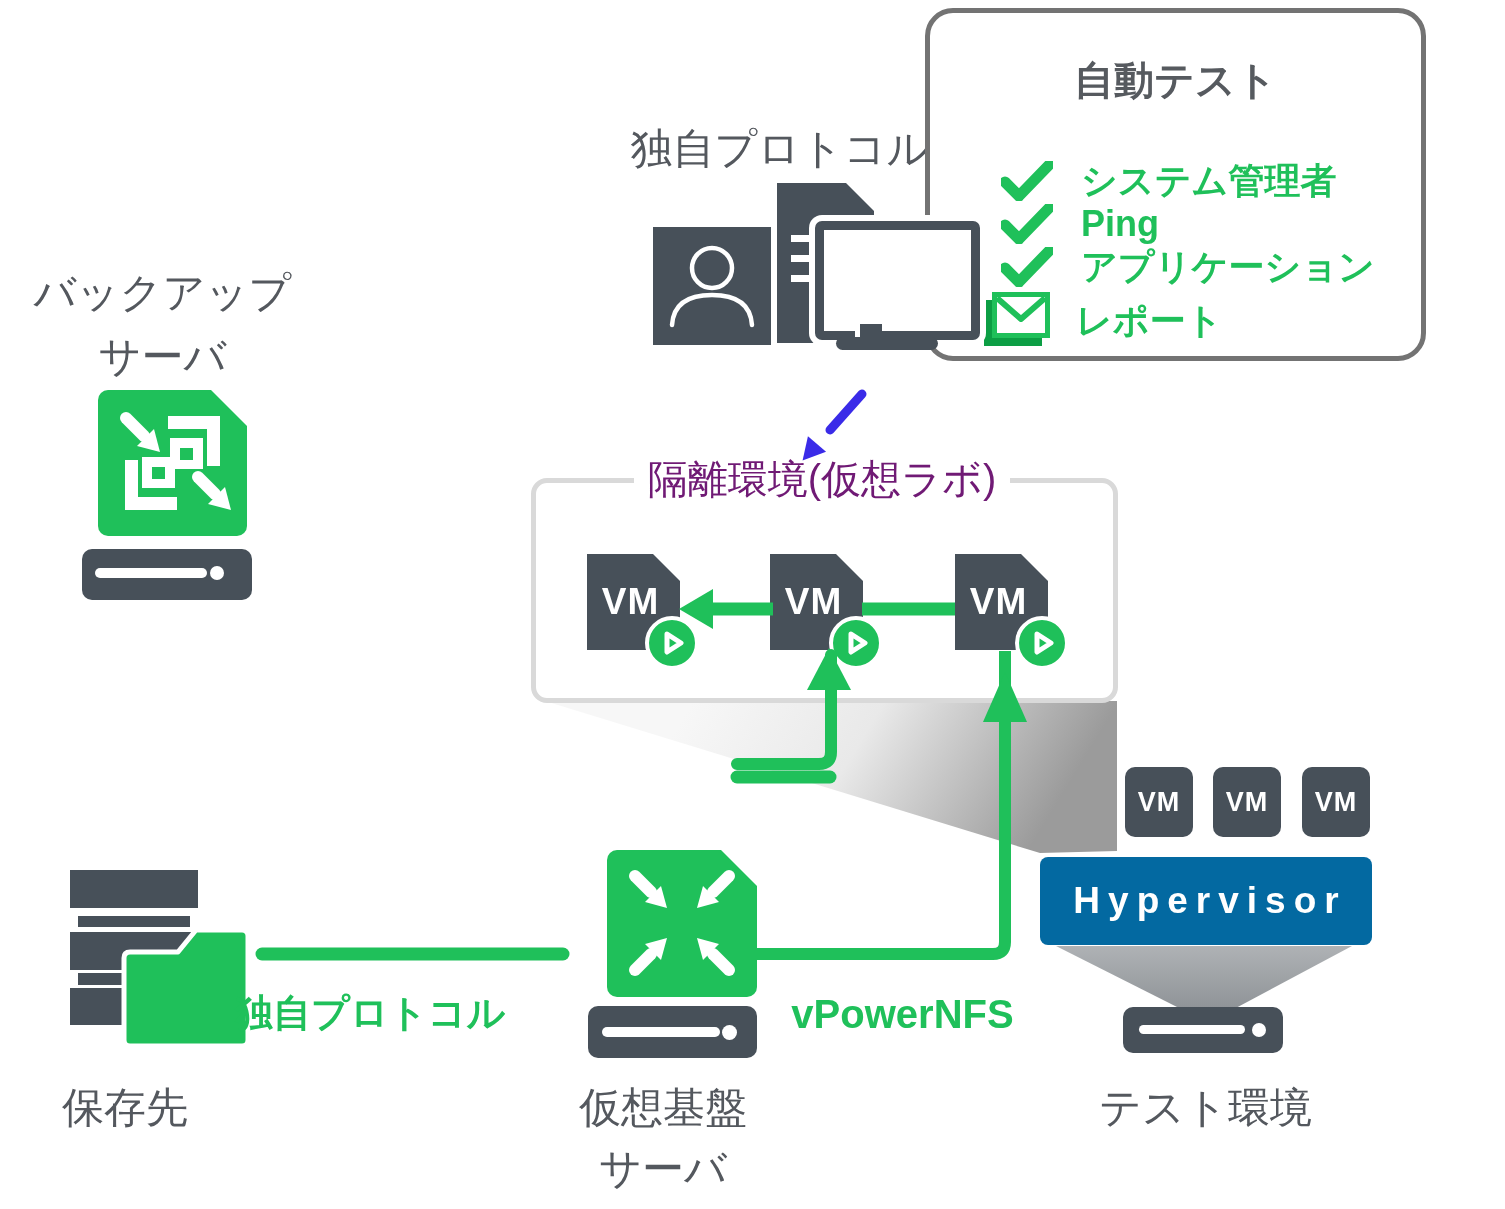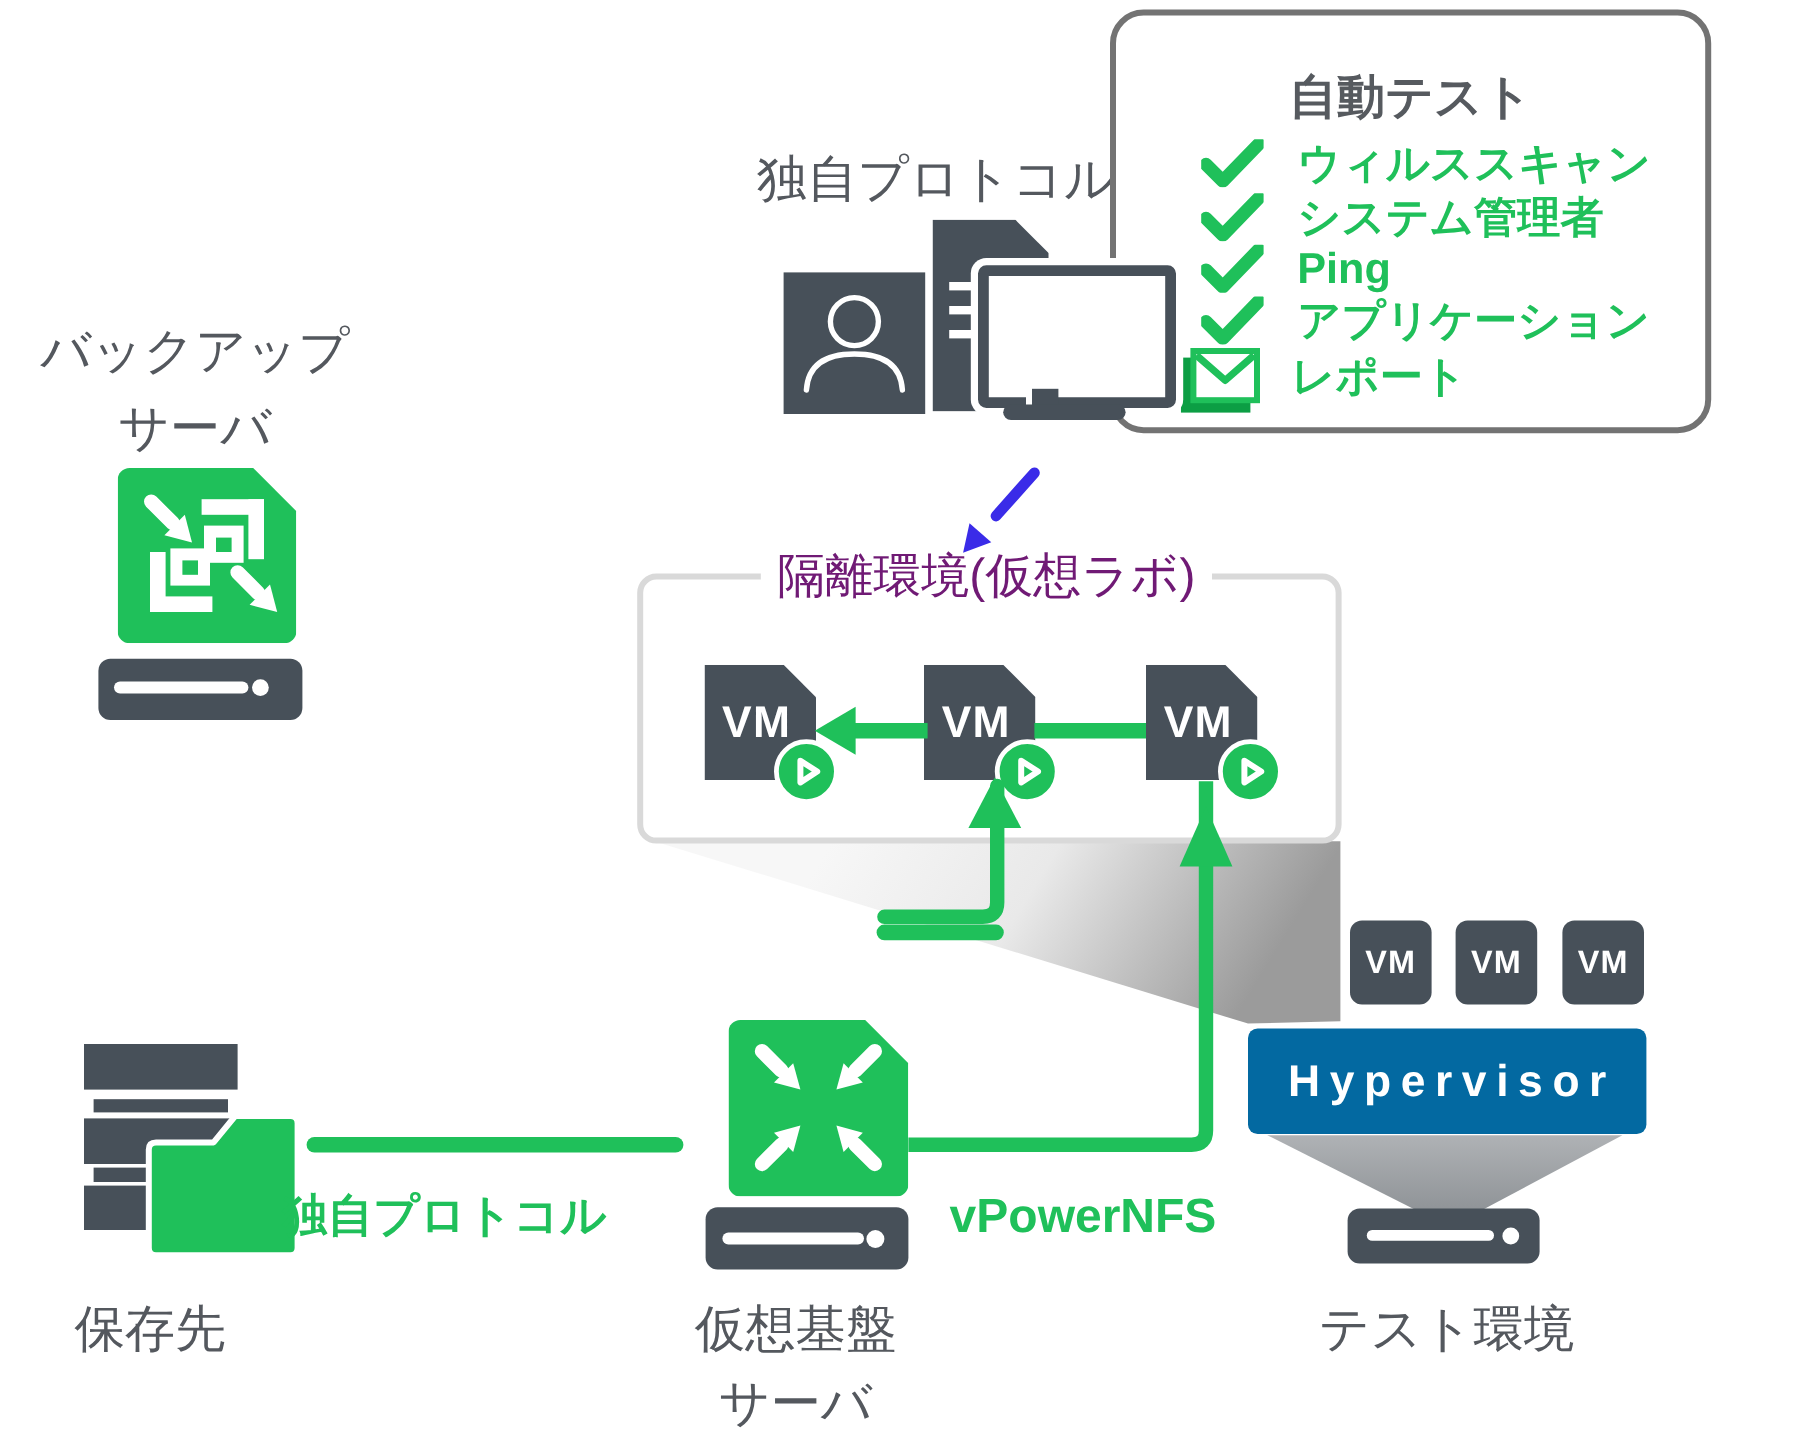--- a/index.html
+++ b/index.html
@@ -17,21 +17,21 @@
   #connector-layer{left:0;top:0;z-index:6;pointer-events:none;}
 
   
   #auto-panel{left:925px;top:8px;width:501px;height:353px;background:#fff;
               border:5px solid #737373;border-radius:28px;z-index:2;box-sizing:border-box;}
   #auto-title{position:absolute;left:0;top:40px;width:100%;text-align:center;
               font-size:40px;font-weight:bold;color:#565a5f;}
   .chk-row{position:absolute;left:71px;display:flex;align-items:center;gap:28px;height:44px;}
   .chk-row .txt{font-size:36px;font-weight:bold;color:#1fc05a;white-space:nowrap;}
   #row-0{top:101px}#row-1{top:146px}#row-2{top:189px}#row-3{top:232px}
-  #row-report{position:absolute;left:54px;top:277px;display:flex;align-items:flex-start;gap:26px;height:56px;}
+  #row-report{position:absolute;left:54px;top:277px;display:flex;align-items:flex-end;gap:26px;height:56px;}
   #row-report .txt{font-size:36px;font-weight:bold;color:#1fc05a;white-space:nowrap;}
 
   
   #admin-label{left:630px;top:126px;width:300px;}
   #admin-person{left:653px;top:227px;width:118px;height:118px;background:#475059;z-index:2;}
   #admin-tower{left:777px;top:183px;width:97px;height:160px;background:#475059;z-index:2;
                clip-path:polygon(0 0,calc(100% - 28px) 0,100% 28px,100% 100%,0 100%);}
   .tower-slot{position:absolute;left:14px;width:26px;height:7px;background:#fff;}
   #admin-monitor{left:815px;top:221px;width:147px;height:101px;background:#fff;
                  border:9px solid #475059;border-radius:7px;box-shadow:0 0 0 6px #fff;z-index:3;}
@@ -106,26 +106,20 @@
         <stop offset="0" stop-color="#afb2b5"></stop>
           <stop offset="1" stop-color="#8f9397"></stop>
       </linearGradient>
     </defs>
     <polygon points="545,701 1117,701 1117,851 1040,853" fill="url(#gfun)"></polygon>
     <polygon points="1056,946 1352,946 1234,1009 1181,1009" fill="url(#gfun2)"></polygon>
   </svg>
 
   <div id="auto-panel" class="abs">
     <div id="auto-title">自動テスト</div>
-    <div class="chk-row" id="row-0">
-      <svg width="52" height="40" viewBox="0 0 52 40">
-        <path d="M4 21 L18 35 L48 4" stroke="#1fc05a" stroke-width="11" fill="none" stroke-linecap="round" stroke-linejoin="round"></path>
-      </svg>
-      <span class="txt">ウィルススキャン</span>
-    </div>
     <div class="chk-row" id="row-1">
       <svg width="52" height="40" viewBox="0 0 52 40">
         <path d="M4 21 L18 35 L48 4" stroke="#1fc05a" stroke-width="11" fill="none" stroke-linecap="round" stroke-linejoin="round"></path>
       </svg>
       <span class="txt">システム管理者</span>
     </div>
     <div class="chk-row" id="row-2">
       <svg width="52" height="40" viewBox="0 0 52 40">
         <path d="M4 21 L18 35 L48 4" stroke="#1fc05a" stroke-width="11" fill="none" stroke-linecap="round" stroke-linejoin="round"></path>
       </svg>

